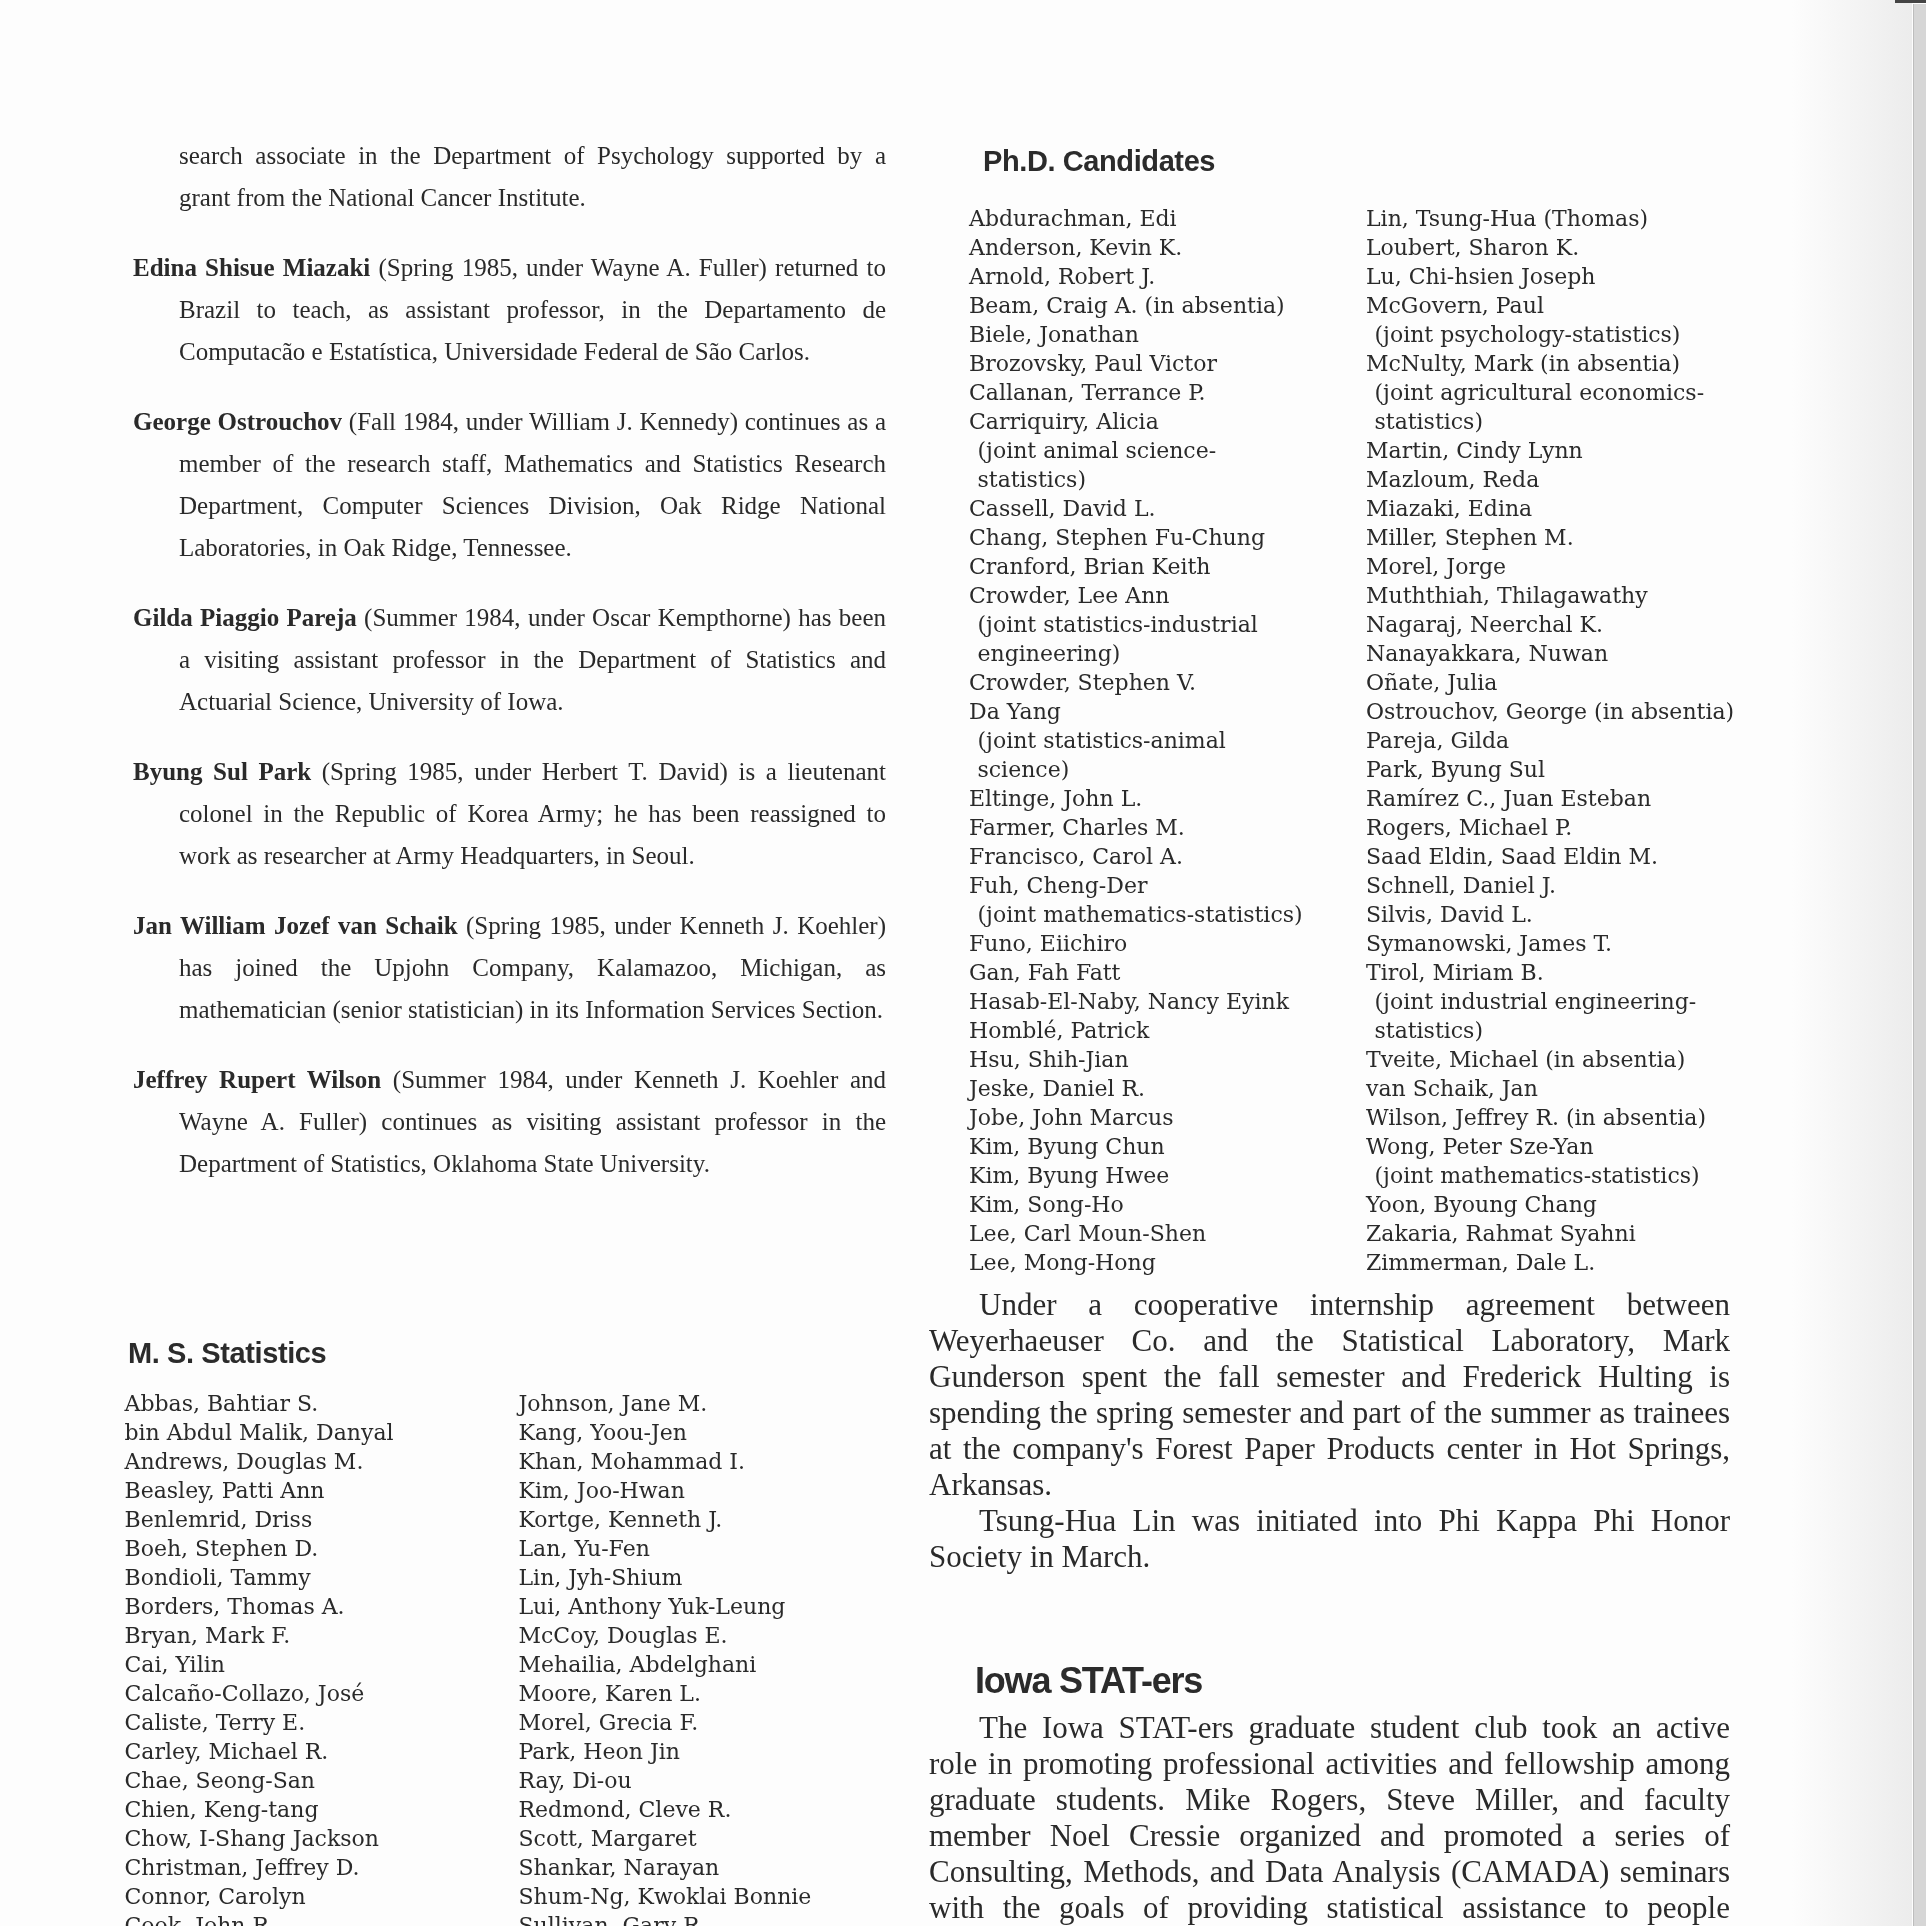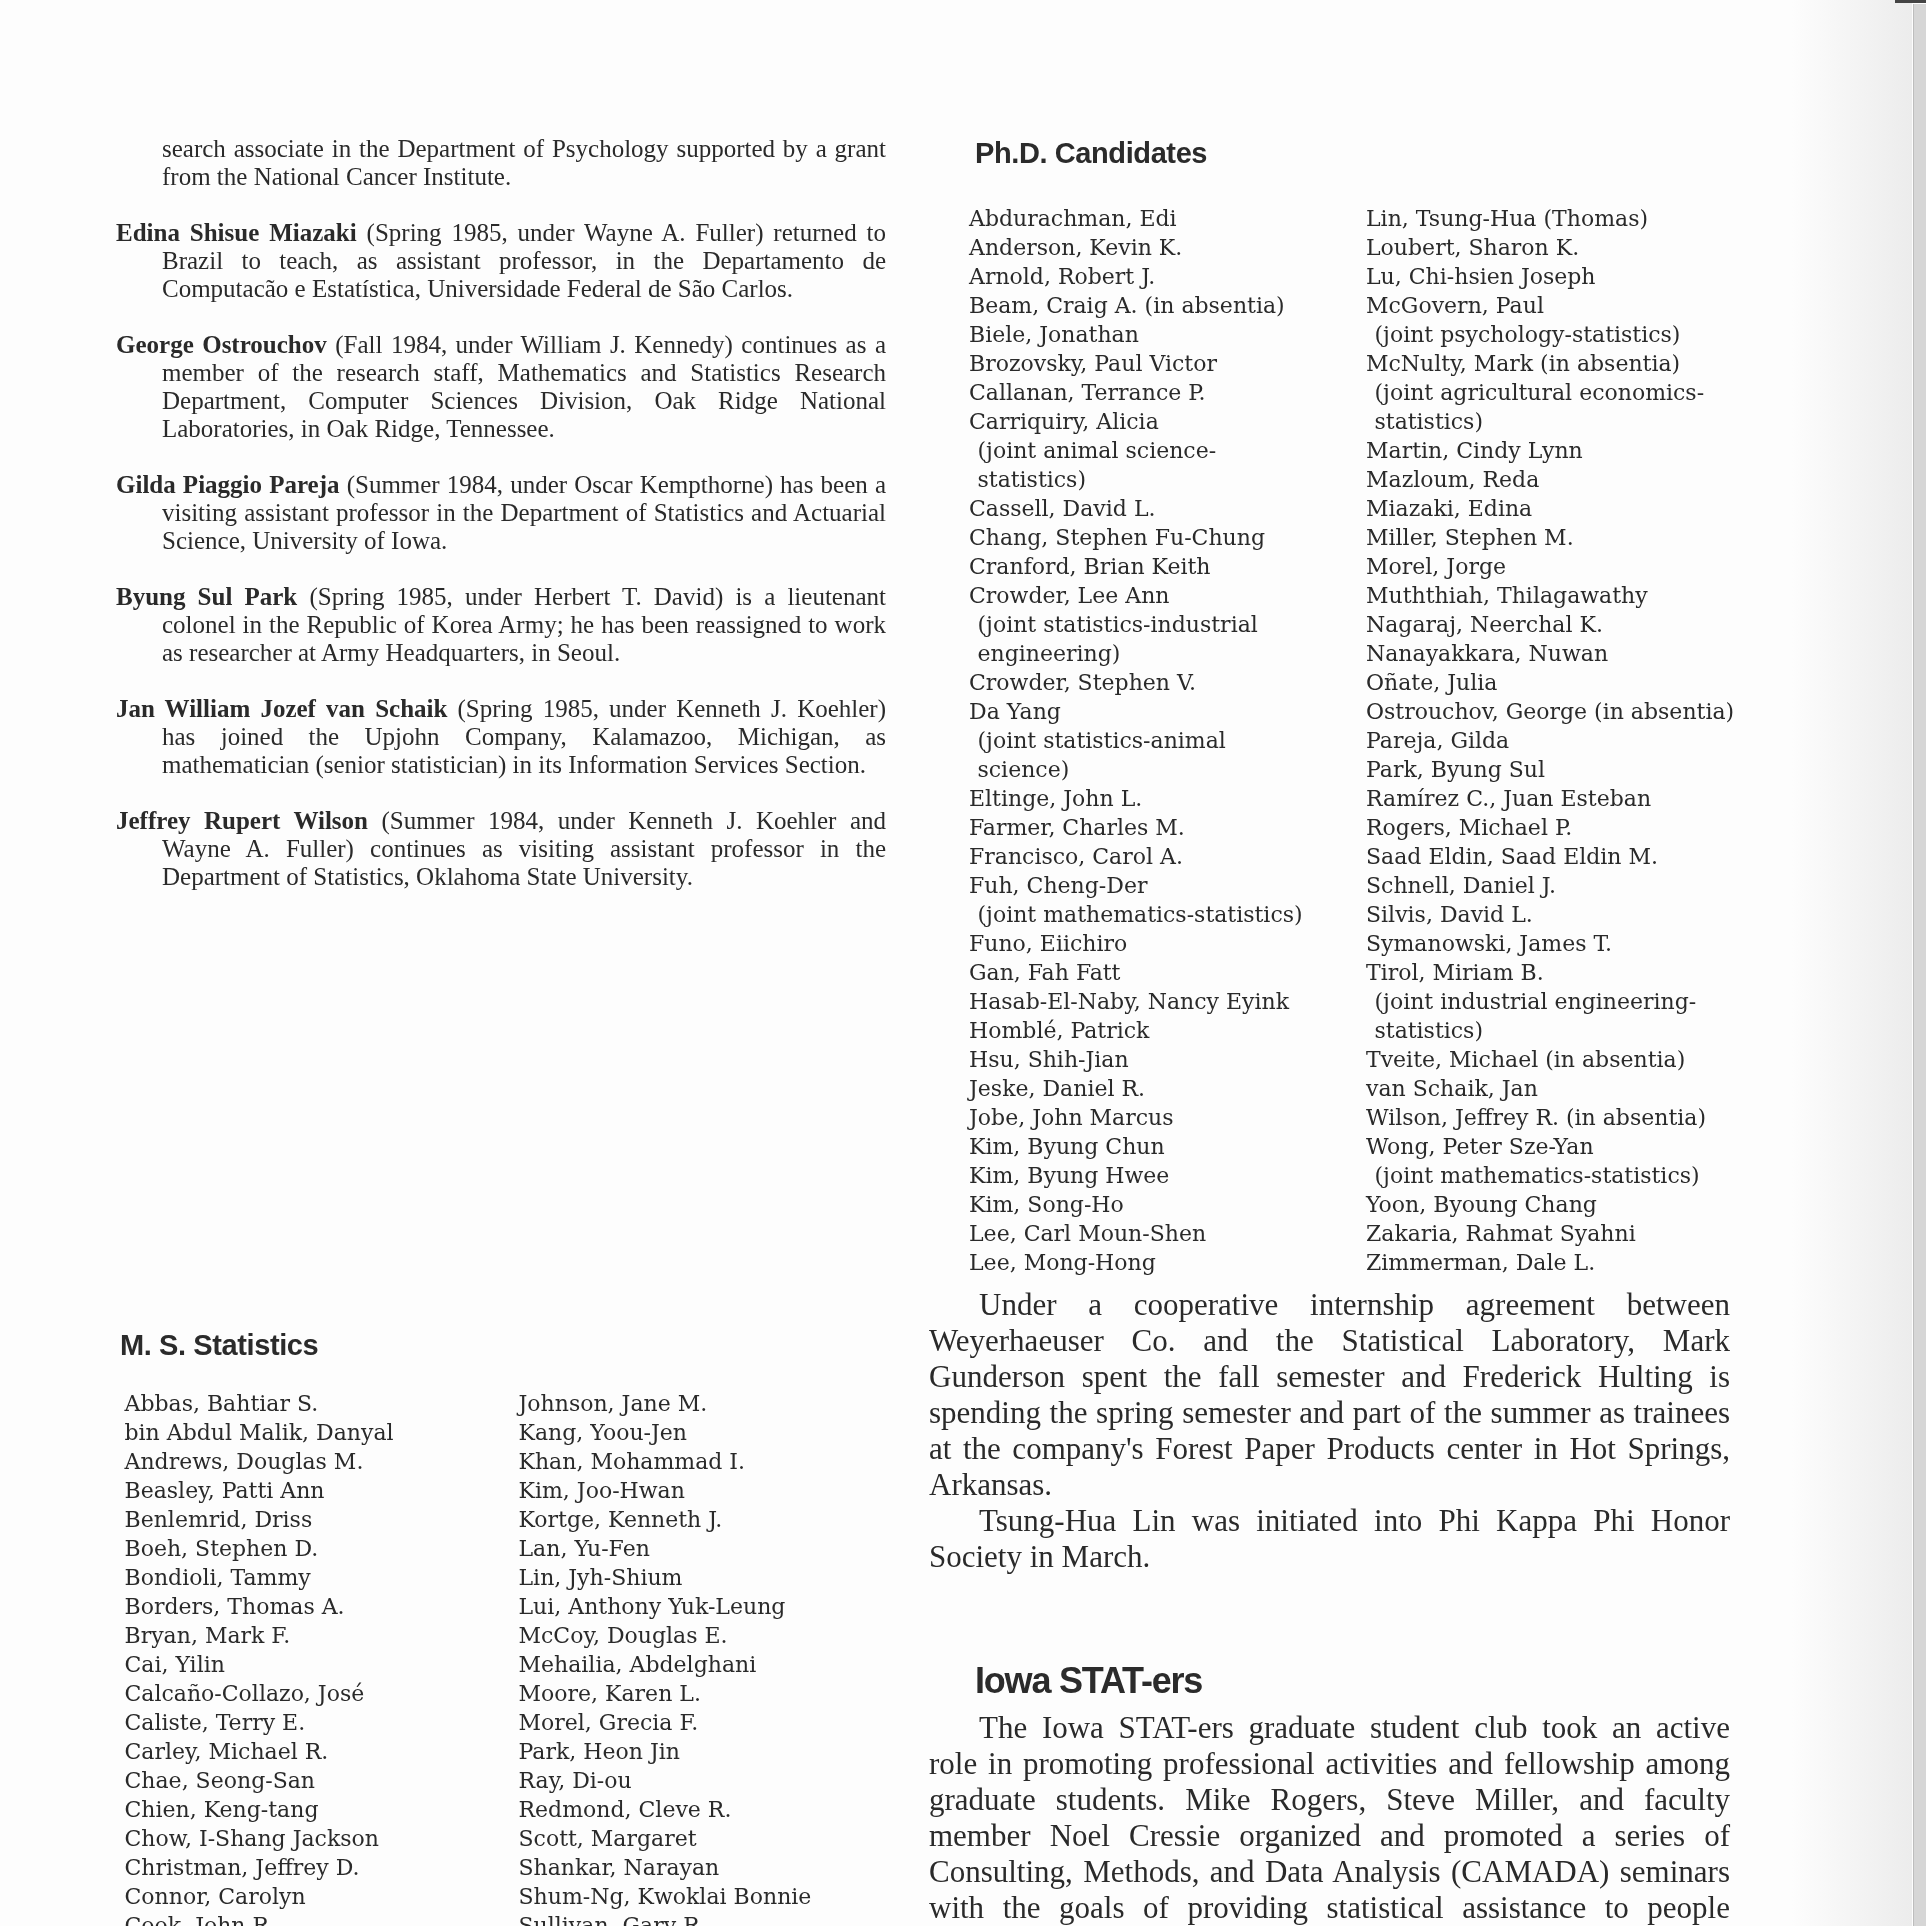--- a/index.html
+++ b/index.html
@@ -17,29 +17,29 @@
     position: absolute; left: 1913px; top: 3.9px; width: 52px; height: 2512px;
     background: #d6d6d6; border-left: 0.8px solid #bdbdbd;
   }
   .top-dark { position: absolute; left: 1895px; top: 0; width: 69px; height: 3.1px; background: #444; }
 
   .col-left { position: absolute; left: 116px; top: 135px; width: 770px; }
   .col-right { position: absolute; left: 971px; top: 133px; width: 801px; }
 
   .bio {
     font-family: "Liberation Serif", serif;
-    font-size: 25px; line-height: 28px; text-align: justify;
-    margin: 0 0 28px 0; padding-left: 46px; text-indent: -46px;
+    font-size: 25px; line-height: 42px; text-align: justify;
+    margin: 0 0 28px 17px; padding-left: 46px; text-indent: -46px;
   }
   .bio.cont { padding-left: 46px; text-indent: 0; }
   .bio b { font-weight: bold; }
 
   .section-heading {
     font-family: "Liberation Sans", sans-serif; font-weight: bold;
-    font-size: 29px; letter-spacing: -0.4px; color: #2b2b2b; margin: 4px;
+    font-size: 29px; letter-spacing: -0.4px; color: #2b2b2b; margin: 12px;
   }
   .ms-heading { position: absolute; left: 116px; top: 1325px; }
   .phd-heading { margin-bottom: 39px; }
 
   .namelist { font-size: 22px; line-height: 29px; list-style: none; margin: 0; padding: 0; }
   .namelist li { white-space: nowrap; }
   .namelist li.sub { padding-left: 8.5px; }
 
   .ms-col1 { position: absolute; left: 116px; top: 1389px; }
   .ms-col2 { position: absolute; left: 510px; top: 1389px; }

